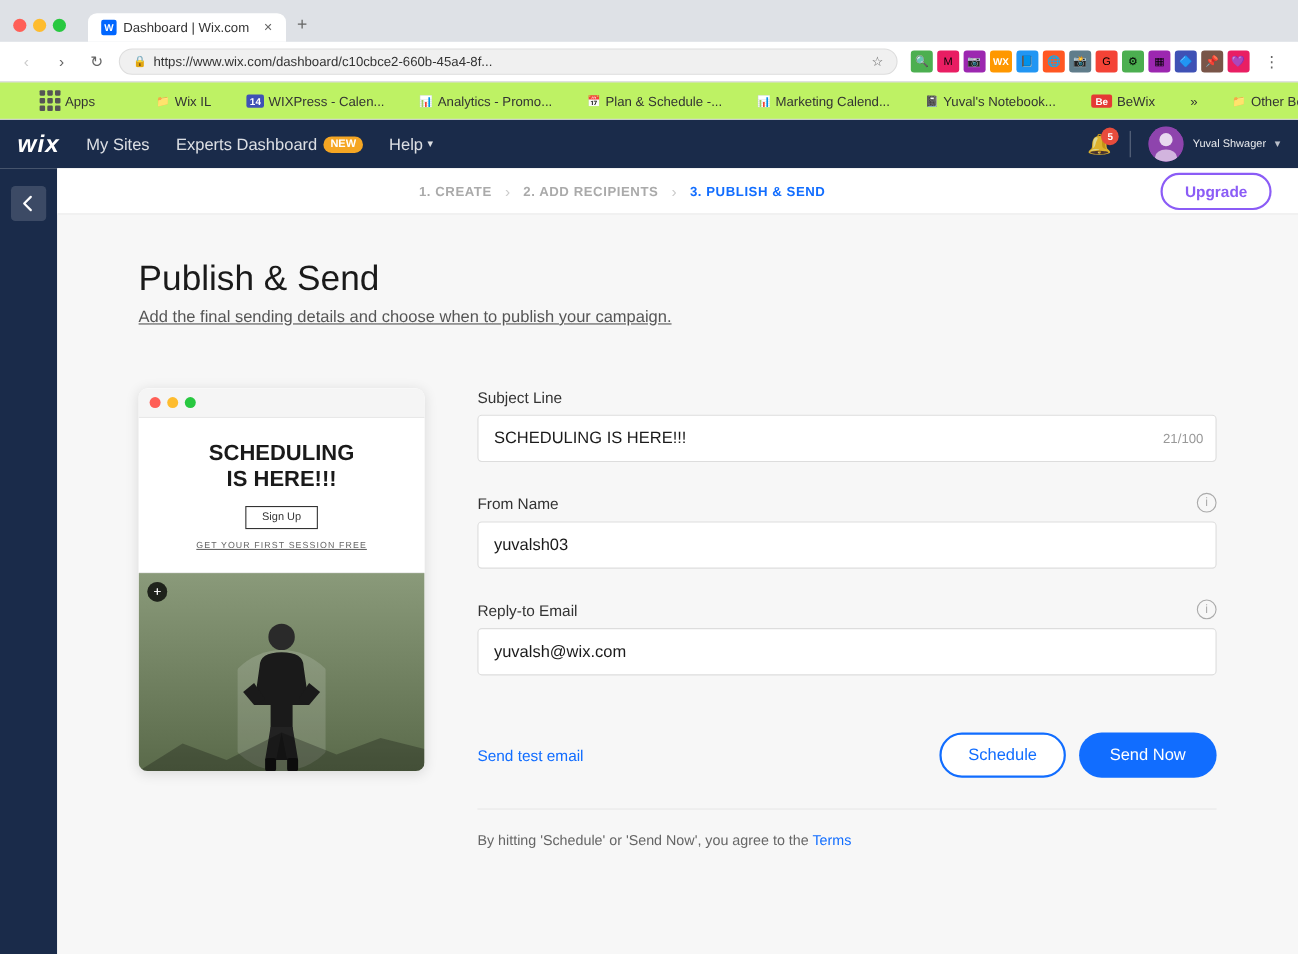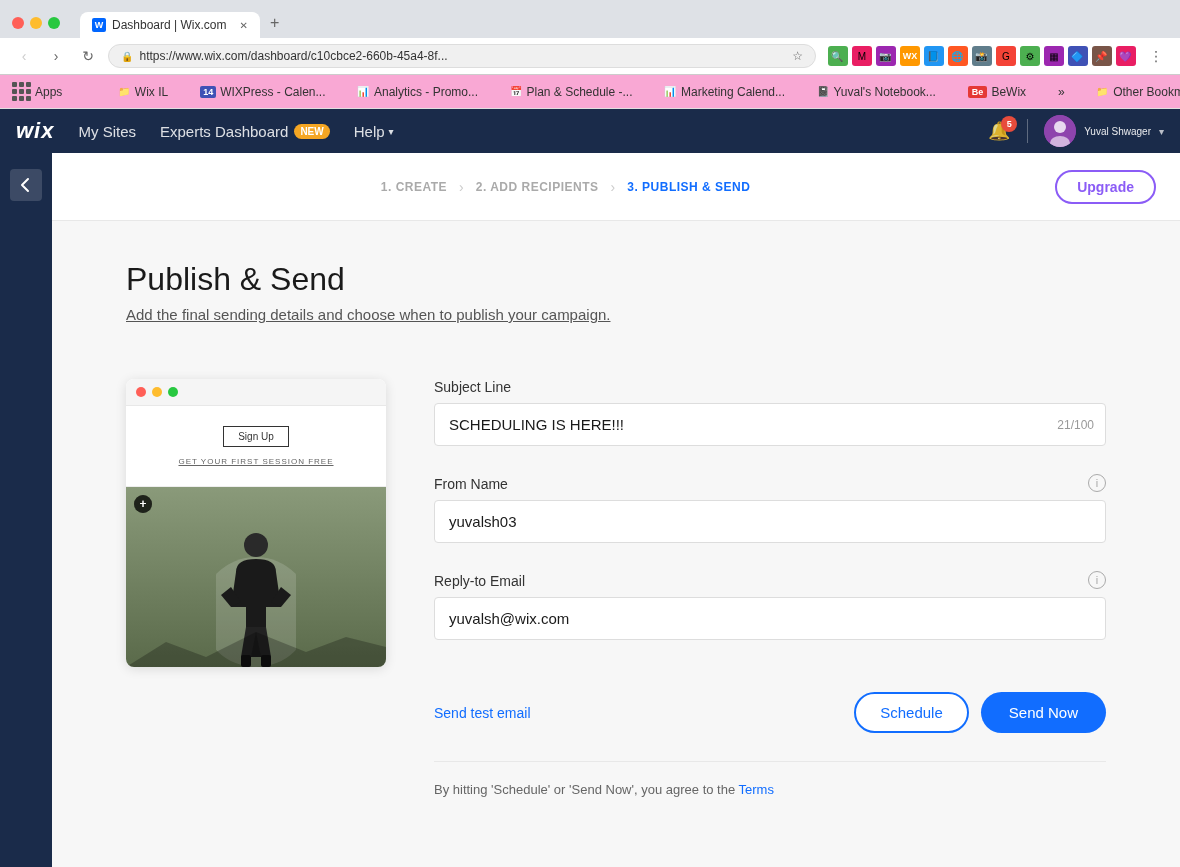--- a/index.html
+++ b/index.html
@@ -24,21 +24,21 @@
     .browser-nav-btn.disabled { color: #ccc; cursor: default; }
     .browser-address { flex: 1; background: #f0f0f0; border: 1px solid #ddd; border-radius: 20px; padding: 4px 12px; font-size: 12px; color: #333; display: flex; align-items: center; gap: 6px; }
     .browser-address .lock-icon { color: #666; font-size: 10px; }
     .browser-address .url-text { flex: 1; overflow: hidden; white-space: nowrap; text-overflow: ellipsis; }
     .browser-address .star-icon { color: #666; font-size: 12px; }
     .browser-extensions { display: flex; align-items: center; gap: 4px; margin-left: 4px; }
     .ext-icon { width: 20px; height: 20px; border-radius: 3px; display: flex; align-items: center; justify-content: center; font-size: 10px; cursor: pointer; }
     .browser-menu-btn { width: 24px; height: 24px; border: none; background: none; cursor: pointer; color: #666; font-size: 14px; }
 
     
-    .bookmarks-bar { background: #f9a8d4; padding: 4px 4px; display: flex; align-items: center; gap: 16px; border-bottom: 1px solid #e0e0e0; font-size: 12px; }
+    .bookmarks-bar { background: #bef264; padding: 4px 28px; display: flex; align-items: center; gap: 16px; border-bottom: 1px solid #e0e0e0; font-size: 12px; }
     .bookmark-item { padding: 3px 8px; border-radius: 4px; cursor: pointer; color: #333; display: flex; align-items: center; gap: 4px; white-space: nowrap; }
     .bookmark-separator { width: 1px; height: 16px; background: #ccc; margin: 0 4px; }
     .other-bookmarks { margin-left: auto; }
 
     
     .app-bar { background: #1a2b4a; color: white; padding: 0 16px; height: 44px; display: flex; align-items: center; gap: 24px; }
     .wix-logo { font-size: 22px; font-weight: bold; color: white; letter-spacing: 1px; }
     .app-bar-nav { display: flex; align-items: center; gap: 24px; flex: 1; }
     .app-bar-link { color: rgba(255,255,255,0.85); font-size: 15px; cursor: pointer; }
     .experts-dashboard-link { display: flex; align-items: center; gap: 6px; color: rgba(255,255,255,0.85); font-size: 15px; cursor: pointer; }
@@ -56,21 +56,21 @@
 
     
     .layout { display: flex; height: calc(867px - 52px - 30px - 22px - 22px); }
     .sidebar-back { width: 52px; background: #1a2b4a; display: flex; align-items: flex-start; justify-content: center; padding-top: 16px; }
     .back-btn { width: 32px; height: 32px; background: rgba(255,255,255,0.15); border-radius: 4px; display: flex; align-items: center; justify-content: center; cursor: pointer; color: white; font-size: 16px; }
 
     
     .main-content { flex: 1; background: #f7f7f7; overflow-y: auto; }
 
     
-    .wizard-bar { background: white; padding: 0 24px; height: 68px; display: flex; align-items: center; border-bottom: 1px solid #e8e8e8; }
+    .wizard-bar { background: white; padding: 0 24px; height: 42px; display: flex; align-items: center; border-bottom: 1px solid #e8e8e8; }
     .wizard-steps { display: flex; align-items: center; gap: 0; flex: 1; justify-content: center; }
     .wizard-step { display: flex; align-items: center; gap: 6px; font-size: 12px; font-weight: 600; letter-spacing: 0.5px; padding: 0 12px; }
     .wizard-step.completed { color: #aaa; }
     .wizard-step.active { color: #116dff; }
     .wizard-step-arrow { color: #ccc; font-size: 14px; }
     .upgrade-btn { background: white; border: 2px solid #8b5cf6; color: #8b5cf6; padding: 7px 20px; border-radius: 20px; font-size: 14px; font-weight: 600; cursor: pointer; margin-left: auto; }
 
     
     .page-content { max-width: 1060px; margin: 0 auto; padding: 40px 40px 60px; }
     .page-title { font-size: 32px; font-weight: 300; color: #1a1a1a; margin-bottom: 8px; }
@@ -287,20 +287,24 @@
 
         <div class="email-preview">
           <div class="preview-window">
             <div class="preview-titlebar">
               <div class="preview-dot preview-dot-red"></div>
               <div class="preview-dot preview-dot-yellow"></div>
               <div class="preview-dot preview-dot-green"></div>
             </div>
             <div class="preview-body">
               <div class="preview-content-top">
+                <div class="preview-heading">
+                  <span>SCHEDULING</span><br>
+                  <span>IS HERE!!!</span>
+                </div>
                 <div class="preview-signup-btn">Sign Up</div>
                 <div class="preview-subtext">GET YOUR FIRST SESSION FREE</div>
               </div>
               <div class="preview-image-section">
 
                 <span class="add-block-btn">+</span>
                 <span class="add-block-btn add-block-btn-right">+</span>
                 <span class="add-block-btn add-block-btn-bottom-left">+</span>
                 <span class="add-block-btn add-block-btn-bottom-right">+</span>
 

